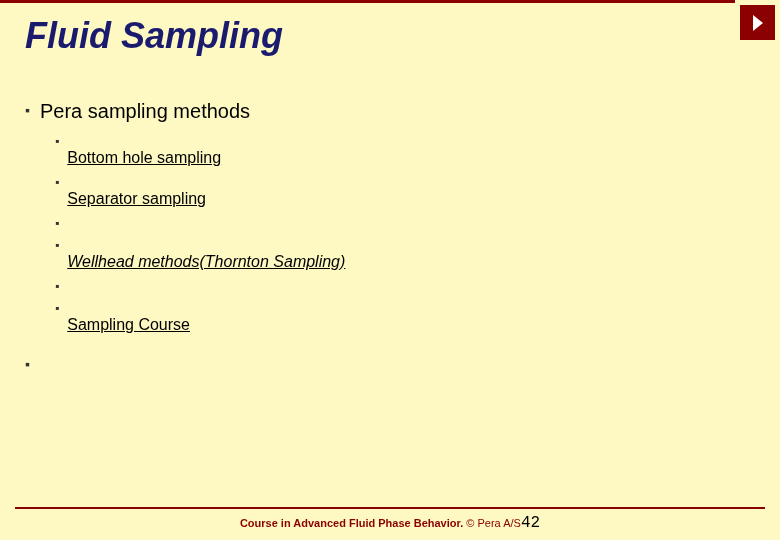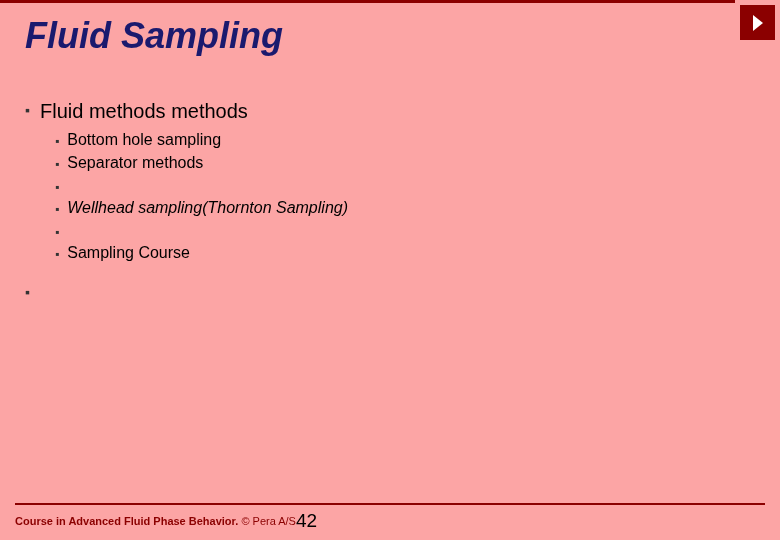--- a/index.html
+++ b/index.html
@@ -14,21 +14,21 @@
       background: #ffffff;
       font-family: Arial, sans-serif;
       overflow: hidden;
       position: relative;
     }
 
     .slide-container {
       width: 780px;
       height: 540px;
       position: relative;
-      background: #fca5a5;
+      background: #fef9c3;
     }
 
     
     .top-border {
       position: absolute;
       top: 0;
       left: 0;
       right: 45px;
       height: 3px;
       background: #8B0000;
@@ -110,20 +110,22 @@
       color: #333;
       font-size: 12px;
       margin-right: 8px;
       margin-top: 3px;
       flex-shrink: 0;
     }
 
     .sub-bullet-text {
       font-size: 16px;
       color: #000000;
+      text-decoration: underline;
+      margin-top: 18px;
     }
 
     .sub-bullet-text.italic {
       font-style: italic;
     }
 
     .example-section {
       margin-top: 20px;
     }
 
@@ -147,76 +149,77 @@
     }
 
     .footer-line {
       height: 2px;
       background: #8B0000;
       margin: 0 15px;
     }
 
     .footer-content {
       display: flex;
-      justify-content: flex-start;
+      justify-content: center;
       align-items: center;
       padding: 5px 15px 8px 15px;
     }
 
     .footer-text {
       font-size: 11px;
       color: #8B0000;
     }
 
     .footer-text .bold {
       font-weight: bold;
     }
 
     .page-number {
-      font-size: 19px;
-      color: #000000;
+      font-size: 16px;
+      color: #000000;
+      font-family: Liberation Mono, monospace;
     }
   </style>
 </head>
 <body>
 
 <div class="slide-container">
 
   <div class="top-border"></div>
 
   <div class="nav-arrow"></div>
 
   <div class="slide-title">Fluid Sampling</div>
 
   <div class="content-area">
 
     <div class="main-bullet">
       <span class="bullet-marker">▪</span>
-      <span class="bullet-text">Fluid methods methods</span>
+      <span class="bullet-text">Pera sampling methods</span>
     </div>
 
     <div class="sub-bullets">
 
       <div class="sub-bullet">
         <span class="sub-bullet-marker">▪</span>
         <span class="sub-bullet-text">Bottom hole sampling</span>
       </div>
 
       <div class="sub-bullet">
         <span class="sub-bullet-marker">▪</span>
-        <span class="sub-bullet-text">Separator methods</span>
-      </div>
-
-      <div class="sub-bullet">
-        <span class="sub-bullet-marker">▪</span>
-      </div>
-
-      <div class="sub-bullet">
-        <span class="sub-bullet-marker">▪</span>
-        <span class="sub-bullet-text italic">Wellhead sampling(Thornton Sampling)</span>
+        <span class="sub-bullet-text">Separator sampling</span>
+      </div>
+
+      <div class="sub-bullet">
+        <span class="sub-bullet-marker">▪</span>
+      </div>
+
+      <div class="sub-bullet">
+        <span class="sub-bullet-marker">▪</span>
+        <span class="sub-bullet-text italic">Wellhead methods(Thornton Sampling)</span>
       </div>
 
       <div class="sub-bullet">
         <span class="sub-bullet-marker">▪</span>
       </div>
 
       <div class="sub-bullet">
         <span class="sub-bullet-marker">▪</span>
         <span class="sub-bullet-text">Sampling Course</span>
       </div>

